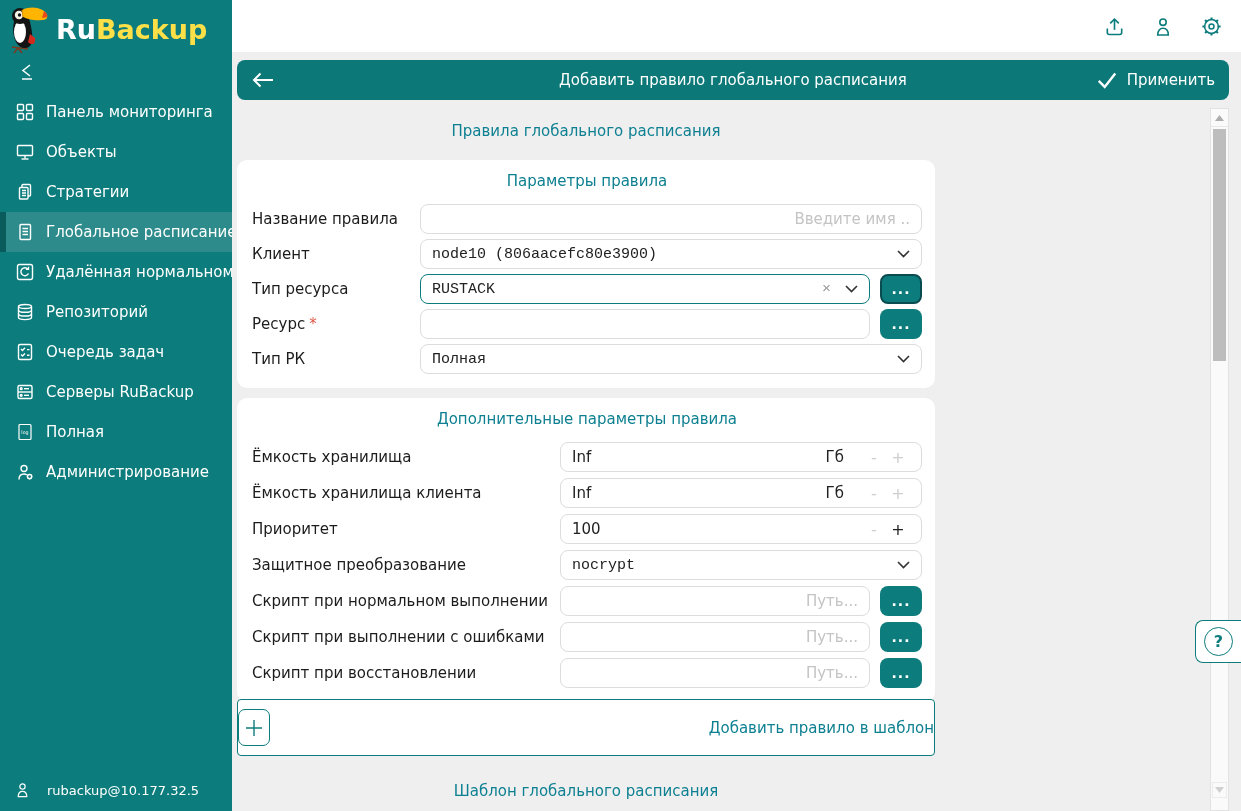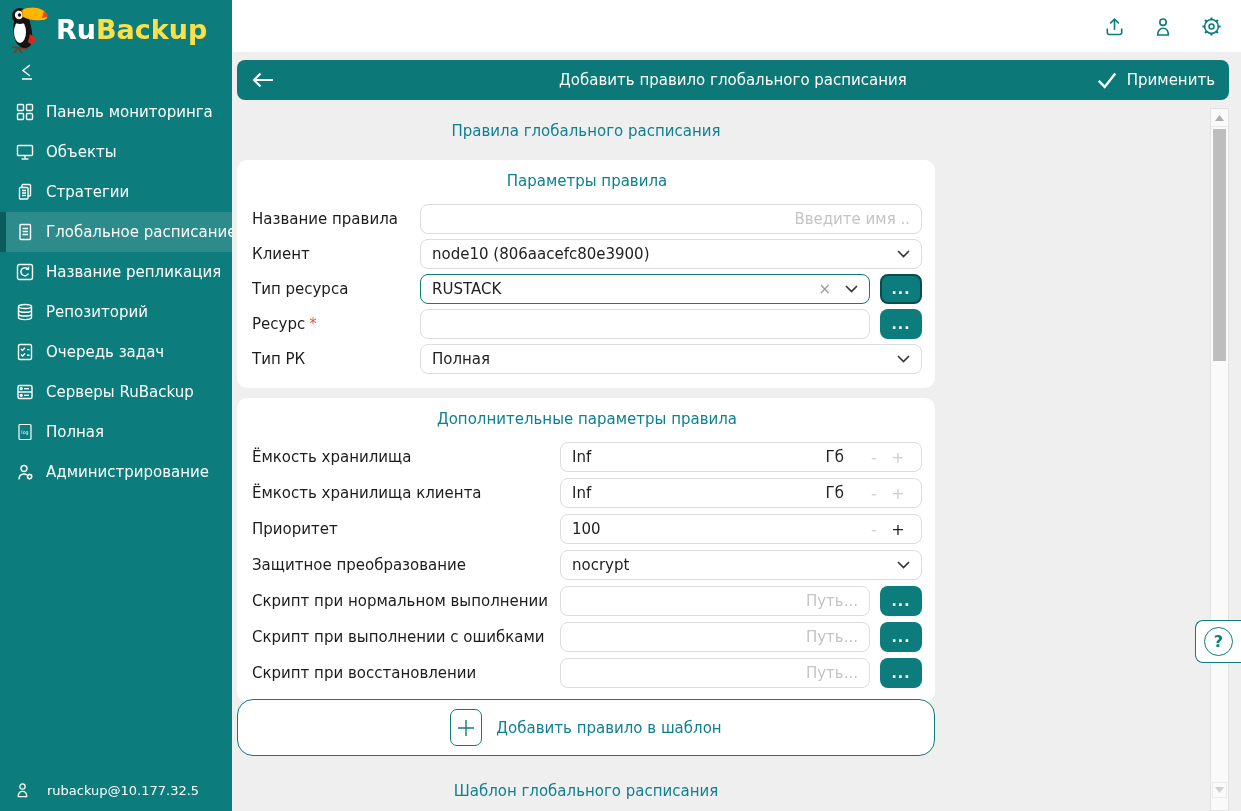--- a/index.html
+++ b/index.html
@@ -41,35 +41,35 @@
   .frow { display:flex; align-items:center; height:30px; margin-bottom:5px; }
   .card2 .frow { margin-bottom:6px; }
   .frow:last-child { margin-bottom:0; }
   .flabel { flex:none; width:168px; font-size:15px; color:#1c1c1c; }
   .card2 .flabel { width:308px; }
   .req { color:#e25744; margin-left:4px; }
   .fctrl { flex:1; display:flex; gap:10px; }
   .ibox { height:30px; border:1px solid #dcdcdc; border-radius:8px; background:#fff; font-size:15px; color:#222; }
   input.ibox { flex:1; padding:0 11px; outline:none; font-family:inherit;text-align:right; }
   input.ibox::placeholder { color:#c4c4c4; }
-  .select { flex:1; display:flex; align-items:center; padding:0 11px; cursor:pointer; }
+  .select { flex:1; display:flex; align-items:center; padding:0 11px; cursor:pointer;font-family:Liberation Mono, monospace; }
   .select .val { flex:1; }
   .combo { border:1.5px solid #0d7c7c; }
   .clearx { color:#9a9a9a; font-size:15px; margin-right:14px; cursor:pointer; }
   .chev { flex:none; }
   .browse { flex:none; width:42px; height:30px; background:#0d7c7c; border:none; border-radius:8px; color:#fff; font-size:14px; font-weight:bold; letter-spacing:1px; line-height:24px; cursor:pointer; font-family:inherit; }
   .browse.focus { border:2px solid #0a4b50; line-height:20px; }
   .spinner { flex:1; display:flex; align-items:center; padding:8px 11px; }
   .spinner .val { flex:1; }
   .unit { color:#222; margin-right:18px; }
   .sbtn { width:24px; text-align:center; font-size:16px; cursor:pointer; }
   .sbtn.dis { color:#cfcfcf; }
   .sbtn.on { color:#222; }
 
-  .addbtn { top:647px; height:57px; background:#fff; border:1.5px solid #0d7c7c; border-radius:16px; display:flex; align-items:center; justify-content:center; gap:14px; cursor:pointer; font-family:inherit; }
+  .addbtn { top:647px; height:57px; background:#fff; border:1.5px solid #0d7c7c; border-radius:4px; display:flex; align-items:center; justify-content:space-between; gap:14px; cursor:pointer; font-family:inherit; }
   .plusbox { width:32px; height:37px; border:1.5px solid #0d7c7c; border-radius:7px; display:flex; align-items:center; justify-content:center; }
   .addlabel { color:#0e8091; font-size:15px; }
   .tmpltitle { top:730px; text-align:center; font-size:15px; color:#0e8091; }
 
   
   .sbar { position:absolute; right:12px; top:56px; bottom:0; width:19px; background:#fafafa; border:1px solid #e2e2e2; }
   .sb-up { position:absolute; top:0; left:0; right:0; height:18px; border-bottom:1px solid #e8e8e8; display:flex; align-items:center; justify-content:center; cursor:pointer; }
   .sb-thumb { position:absolute; top:20px; left:2px; width:13px; height:232px; background:#bdbdbd; cursor:grab; }
   .sb-down { position:absolute; bottom:12px; left:1px; right:1px; height:16px; border:1px solid #ececec; display:flex; align-items:center; justify-content:center; cursor:pointer; }
 
@@ -138,21 +138,21 @@
           <path d="M7.5 6.5h5.5M7.5 9.5h5.5M7.5 12.5h5.5"></path>
         </svg>
         <span>Глобальное расписание</span>
       </div>
       <div class="mi">
         <svg class="mic" width="20" height="20" viewBox="0 0 20 20" fill="none" stroke="#fff" stroke-width="1.4">
           <rect x="2.5" y="2.5" width="15" height="15" rx="2"></rect>
           <path d="M13 7.2 A4 4 0 1 0 13.5 11.5"></path>
             <path d="M13.5 4.8 v2.6 h-2.6"></path>
         </svg>
-        <span>Название репликация</span>
+        <span>Удалённая нормальном</span>
       </div>
       <div class="mi">
         <svg class="mic" width="20" height="20" viewBox="0 0 20 20" fill="none" stroke="#fff" stroke-width="1.4">
           <ellipse cx="10" cy="4.5" rx="6.5" ry="2"></ellipse>
           <path d="M3.5 4.5v11c0 1.2 2.9 2.1 6.5 2.1s6.5-.9 6.5-2.1v-11"></path>
           <path d="M3.5 8.2c0 1.2 2.9 2.1 6.5 2.1s6.5-.9 6.5-2.1"></path>
           <path d="M3.5 11.9c0 1.2 2.9 2.1 6.5 2.1s6.5-.9 6.5-2.1"></path>
         </svg>
         <span>Репозиторий</span>
       </div>

